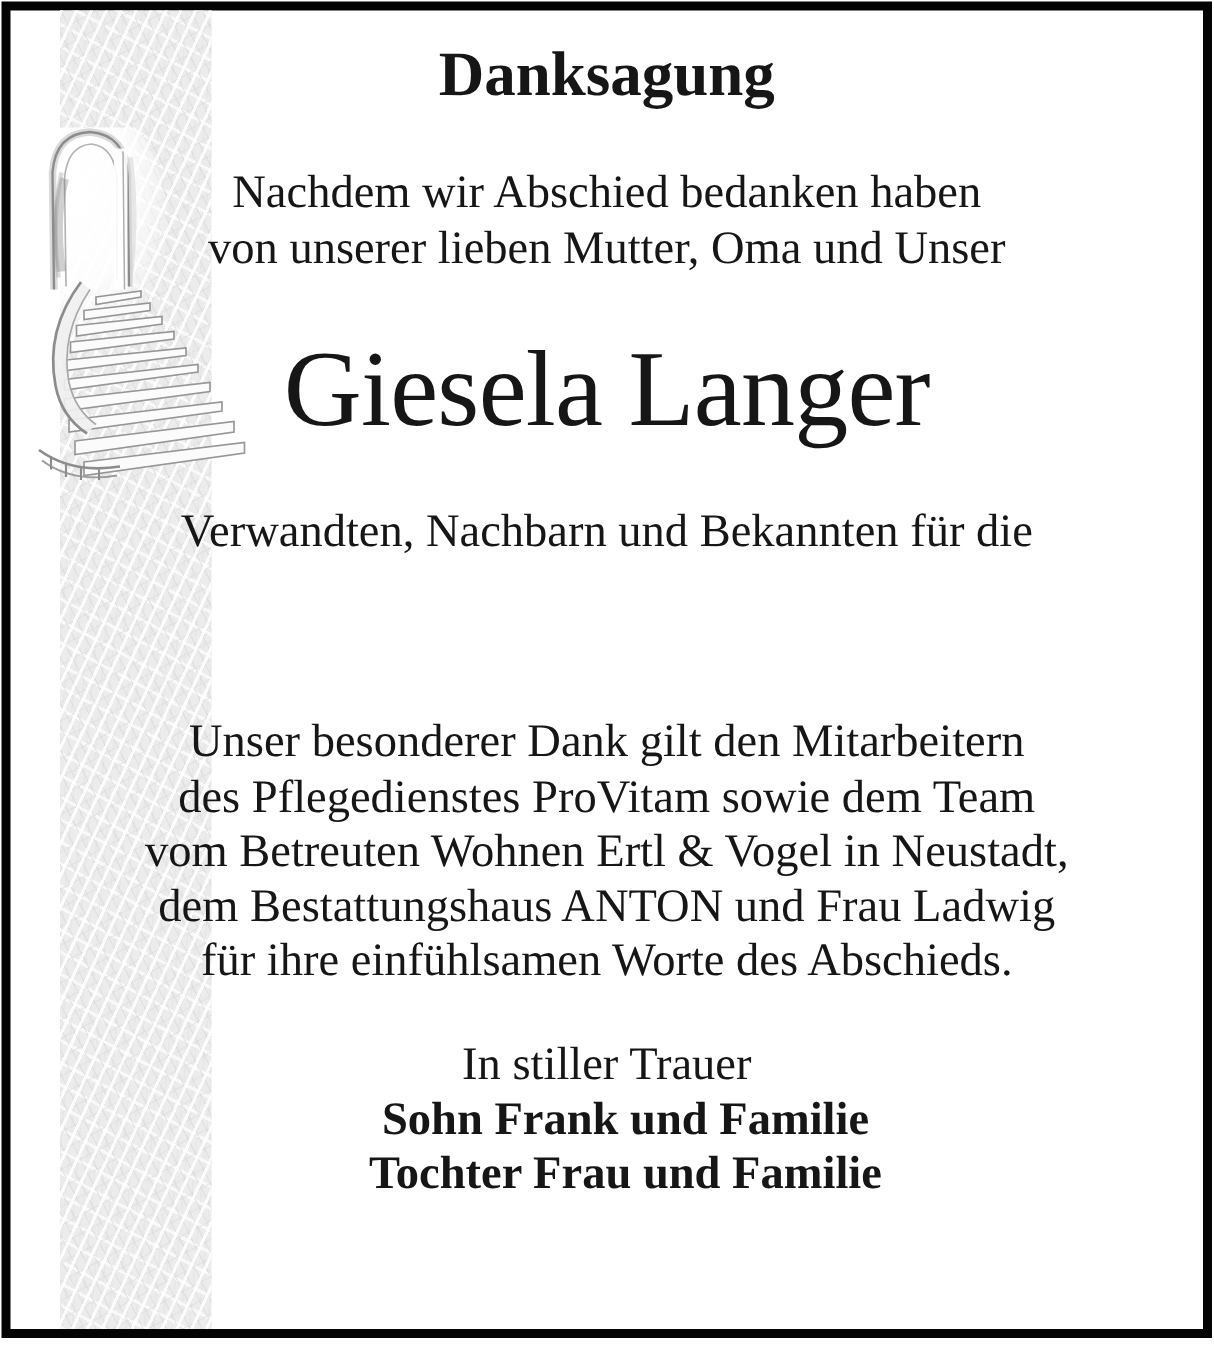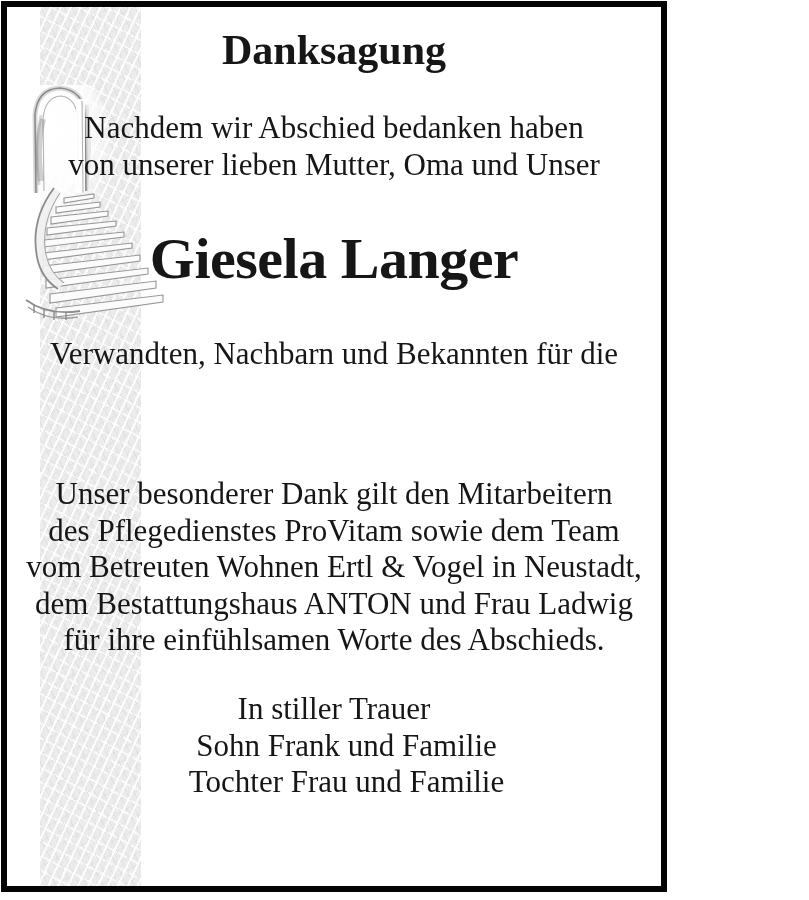--- a/index.html
+++ b/index.html
@@ -1,18 +1,18 @@
 <!DOCTYPE html>
 <html><head>
 <meta charset="utf-8">
 <style>
   html,body{margin:0;padding:0;background:#ffffff;}
   .page{
     position:relative;
-    width:667px;height:900px;
+    width:808px;height:900px;
     background:#ffffff;
     overflow:hidden;
     font-family:"Liberation Serif","DejaVu Serif",serif;
     color:#161616;
   }
   .frame{
     position:absolute;
     top:1px;left:1px;right:0;bottom:8px;
     border:6px solid #040404;
     background:#ffffff;
@@ -28,22 +28,22 @@
       repeating-linear-gradient(63deg,  rgba(214,214,214,.45) 0 1px, rgba(255,255,255,0) 1px 7px),
       repeating-linear-gradient(152deg, rgba(221,221,221,.5)  0 1px, rgba(255,255,255,0) 1px 11px),
       repeating-linear-gradient(28deg,  rgba(255,255,255,.7)  0 2px, rgba(255,255,255,0) 2px 13px),
       repeating-linear-gradient(95deg,  rgba(224,224,224,.4)  0 1px, rgba(255,255,255,0) 1px 6px);
   }
   .artwork{position:absolute;left:13px;top:78px;width:150px;height:235px;}
   
   .tblock{position:absolute;left:0;right:0;text-align:center;}
   .line{font-size:31px;line-height:36.6px;white-space:nowrap;}
   .title-line{font-size:42px;line-height:48px;font-weight:bold;white-space:nowrap;}
-  .name-line{font-size:58px;line-height:92px;font-weight:bold;white-space:nowrap;letter-spacing:-0.5px;}
-  .bold{font-weight:normal;margin-left:25px;}
+  .name-line{font-size:72px;line-height:92px;font-weight:normal;white-space:nowrap;letter-spacing:-0.5px;}
+  .bold{font-weight:bold;margin-left:25px;}
   .blk-title{top:19px;}
   .blk-intro{top:103px;}
   .blk-name{top:206px;}
   .blk-thanks{top:329px;}
   .blk-special{top:469px;}
   .blk-mourning{top:684px;}
   .blk-placedate{top:826px;}
 </style>
 </head>
 <body>

